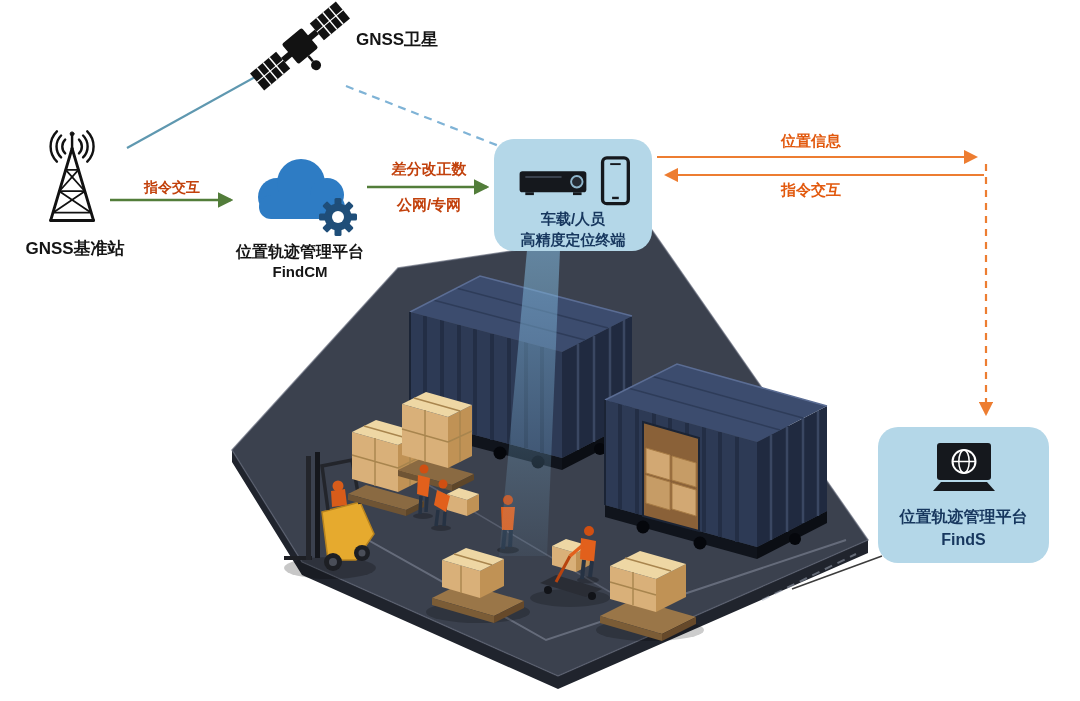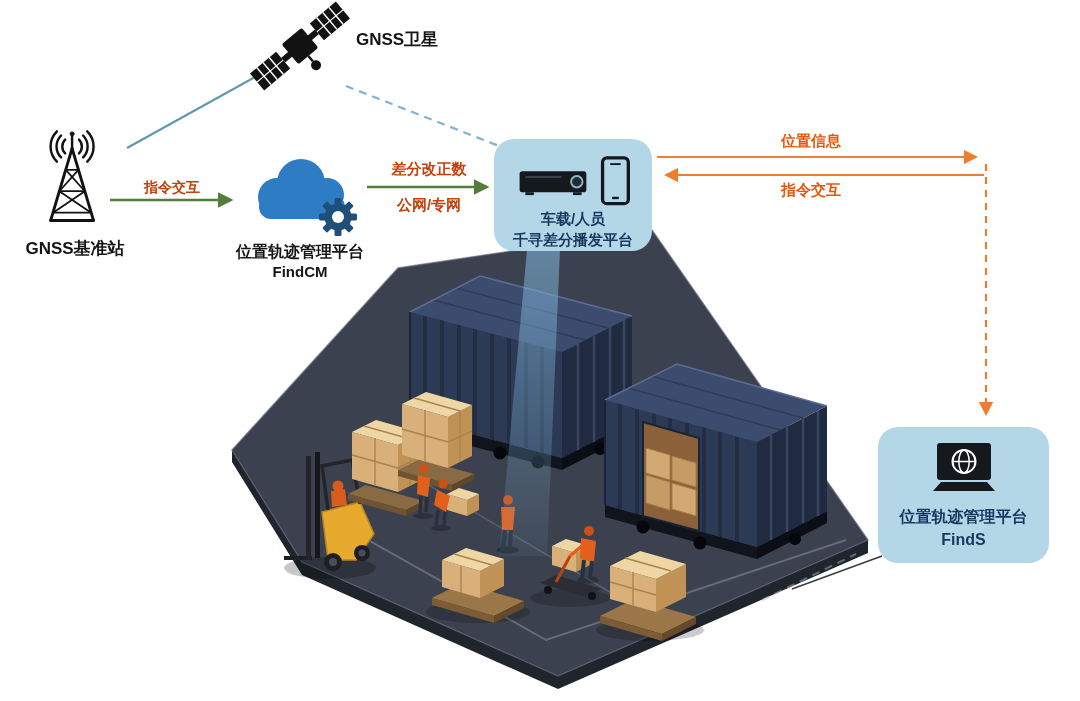--- a/index.html
+++ b/index.html
@@ -310,21 +310,21 @@
         <rect x="70" y="38" width="9" height="3" fill="#15181d"></rect>
         <line x1="20" y1="22" x2="58" y2="22" stroke="#3a414d" stroke-width="2"></line>
       </g>
       <g fill="none" stroke="#15181d">
         <rect x="101" y="2" width="27" height="48" rx="4.5" stroke-width="3.5"></rect>
         <line x1="109" y1="8.5" x2="120" y2="8.5" stroke-width="2"></line>
         <line x1="111" y1="44" x2="118" y2="44" stroke-width="2.5"></line>
       </g>
     </svg>
     <div class="bubble-title">车载/人员</div>
-    <div class="bubble-title">千寻差分播发平台</div>
+    <div class="bubble-title">高精度定位终端</div>
   </div>
 
   <div class="label edge-label orange" style="left:781px; top:132px;">位置信息</div>
   <div class="label edge-label orange" style="left:781px; top:181px;">指令交互</div>
 
   <div class="bubble" style="left:878px; top:427px; width:171px; height:136px; padding-top:14px;">
     <svg width="72" height="56" viewBox="0 0 72 56">
       <rect x="9" y="2" width="54" height="37" rx="3" fill="#15181d"></rect>
       <g fill="none" stroke="#ffffff">
         <circle cx="36" cy="20.5" r="11.5" stroke-width="2"></circle>

